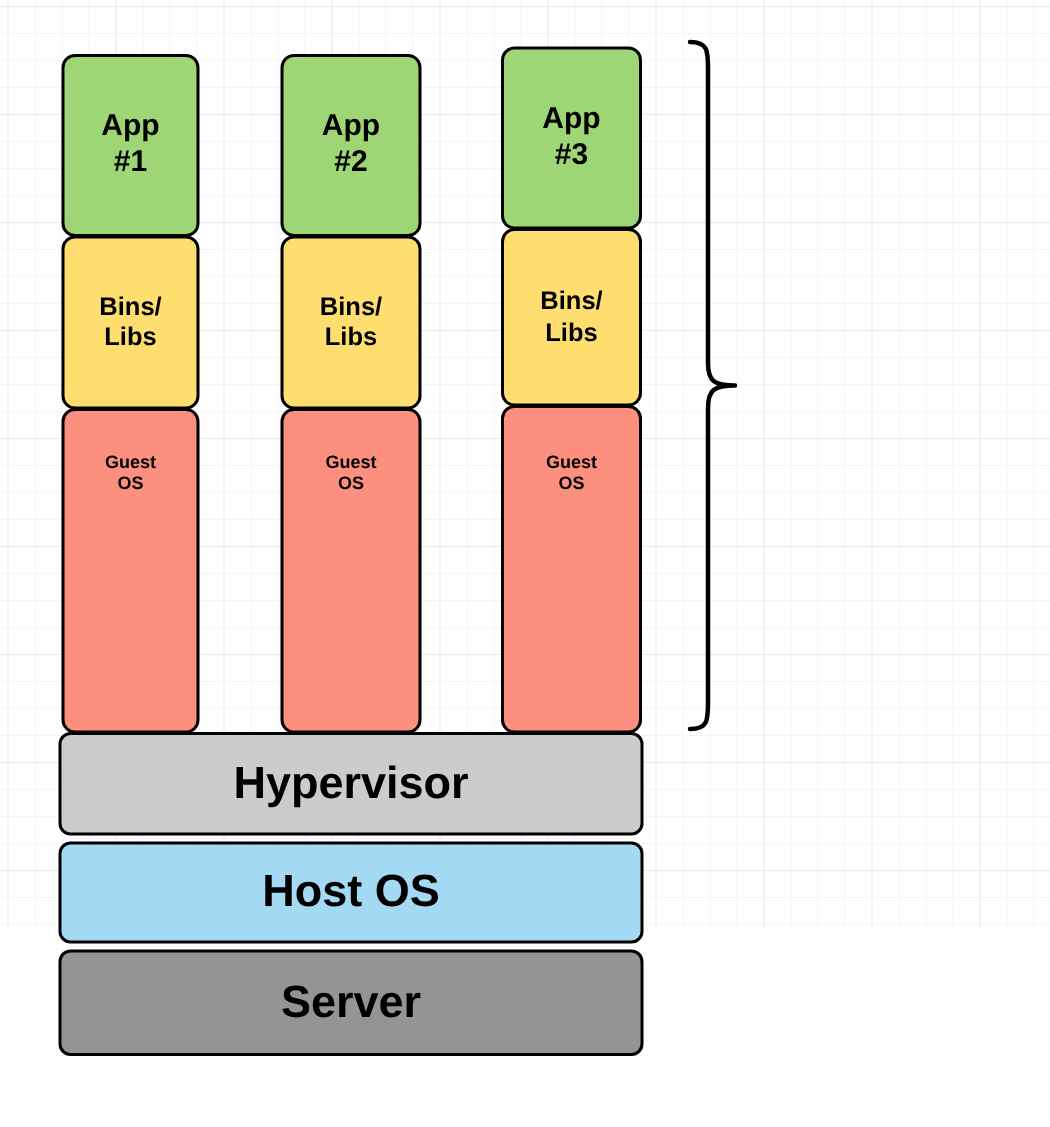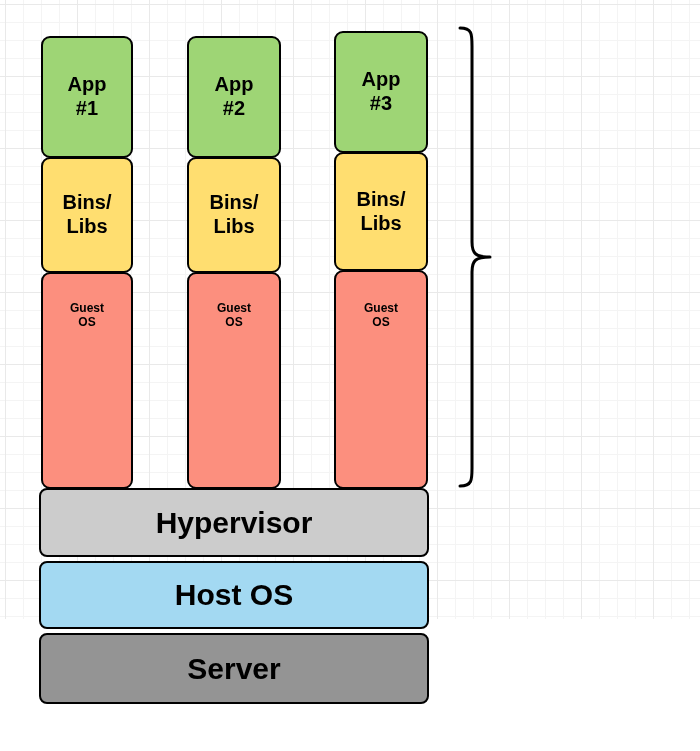--- a/index.html
+++ b/index.html
@@ -49,21 +49,21 @@
   }
 
   
   .cell-app {
     border-radius: 9px;
     font-size: 20px;
     z-index: 3;
   }
   .cell-bins {
     border-radius: 9px;
-    font-size: 20px;
+    font-size: 17px;
     z-index: 2;
   }
   .cell-guest {
     border-radius: 9px;
     font-size: 12px;
     z-index: 1;
   }
 
   
   .layer {

